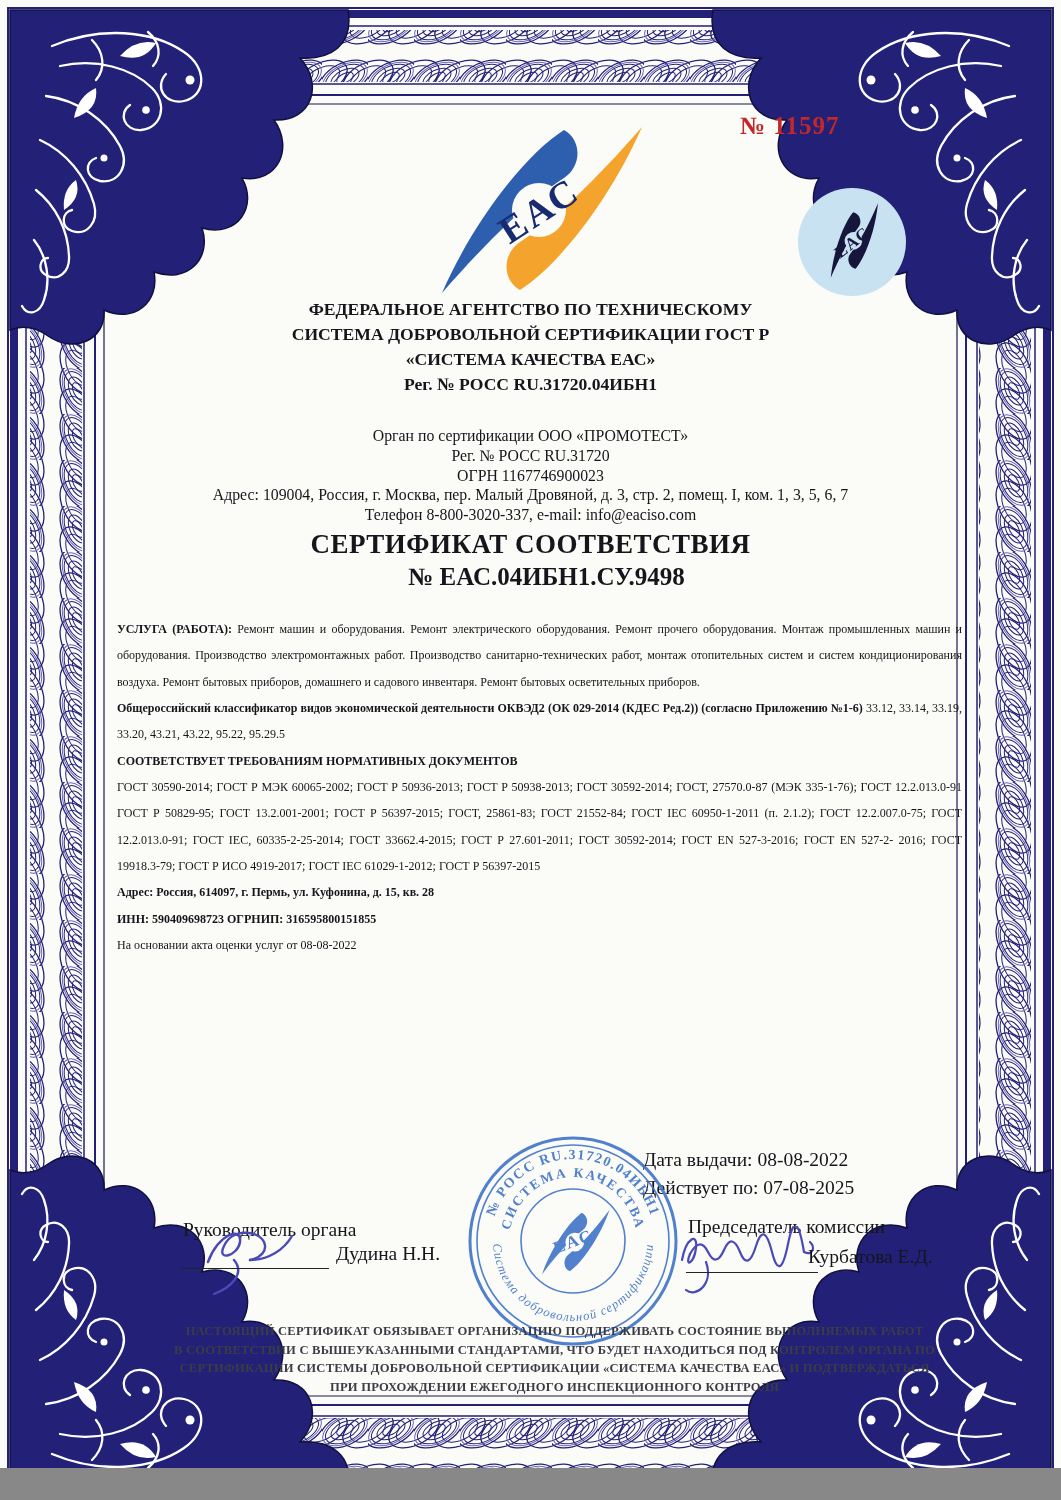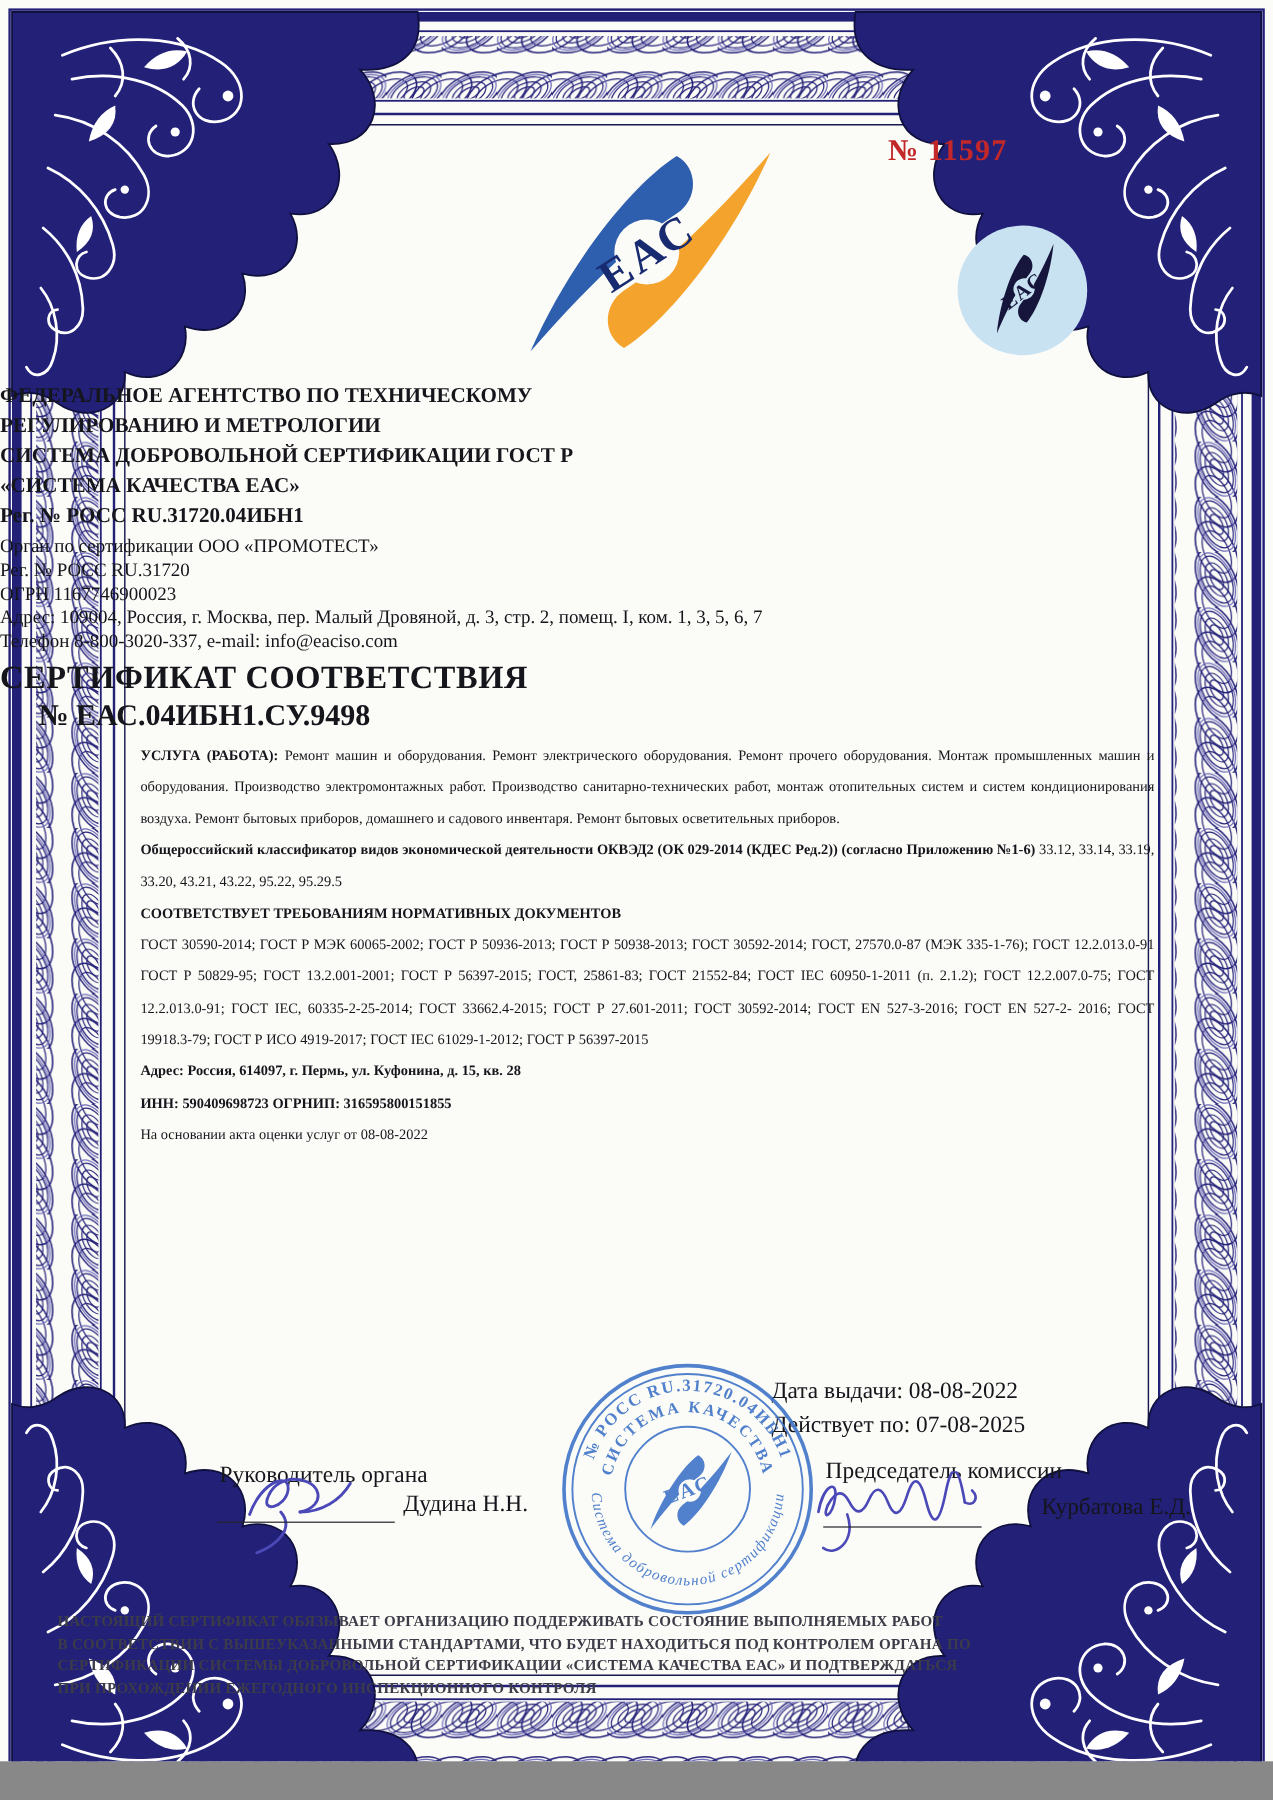--- a/index.html
+++ b/index.html
@@ -3,21 +3,21 @@
 <meta charset="utf-8">
 <style>
   html,body { margin:0; padding:0; background:#888; }
   .page {
     position:relative; width:1061px; height:1468px;
     background:#fbfbf7; margin:0 auto; overflow:hidden;
     font-family:"Liberation Serif", serif; color:#15151c;
   }
   .abs { position:absolute; }
   svg { display:block; }
-  .center { left:0; right:0; text-align:left;margin-top:20px; }
+  .center { left:0; right:0; text-align:center; }
   .hdr-line { font-weight:bold; font-size:17.6px; line-height:25px; }
   .org-line { font-size:15.8px; line-height:19.8px; }
   .title-main { font-weight:bold; font-size:27px; line-height:33px; letter-spacing:0.5px; }
   .title-num  { font-weight:bold; font-size:25px; line-height:32px;padding-left:32px; }
   .body-block { left:117px; width:845px; top:616px; font-size:12px; line-height:26.35px; text-align:justify; }
   .body-block p { margin:0; }
   .docnum { font-size:25px; color:#c2282a; font-weight:bold; letter-spacing:1px; }
   .dates { font-size:19.5px; line-height:28px; }
   .sig-role { font-size:19.5px; }
   .sig-name { font-size:19.5px; }
@@ -122,21 +122,20 @@
     <g transform="translate(57,57) rotate(-18) scale(0.34) translate(-122,-86)">
       <use href="#swoosh" fill="#16163c"></use>
       <use href="#swoosh" transform="translate(16,-4) rotate(180 122 86)" fill="#16163c"></use>
       <circle cx="127" cy="84" r="26" fill="#c9e2f2"></circle>
     </g>
     <text x="57" y="63" transform="rotate(-38 57 57)" text-anchor="middle" font-family="Liberation Serif, serif" font-weight="bold" font-size="17" letter-spacing="1.5" fill="#16163c">ЕАС</text>
   </svg>
 
   <div class="abs center" style="top:297px;">
     <div class="hdr-line">ФЕДЕРАЛЬНОЕ АГЕНТСТВО ПО ТЕХНИЧЕСКОМУ</div>
-    <div class="hdr-line">РЕГУЛИРОВАНИЮ И МЕТРОЛОГИИ</div>
     <div class="hdr-line">СИСТЕМА ДОБРОВОЛЬНОЙ СЕРТИФИКАЦИИ ГОСТ Р</div>
     <div class="hdr-line">«СИСТЕМА КАЧЕСТВА ЕАС»</div>
     <div class="hdr-line">Рег. № РОСС RU.31720.04ИБН1</div>
   </div>
 
   <div class="abs center" style="top:426px;">
     <div class="org-line">Орган по сертификации ООО «ПРОМОТЕСТ»</div>
     <div class="org-line">Рег. № РОСС RU.31720</div>
     <div class="org-line">ОГРН 1167746900023</div>
     <div class="org-line">Адрес: 109004, Россия, г. Москва, пер. Малый Дровяной, д. 3, стр. 2, помещ. I, ком. 1, 3, 5, 6, 7</div>
@@ -207,21 +206,21 @@
   <div class="abs sig-role" style="left:688px; top:1216px;">Председатель комиссии</div>
   <svg class="abs" style="left:676px; top:1226px;" width="160" height="78" viewBox="0 0 160 78">
     <g fill="none" stroke="#4b49b8" stroke-width="2.2" stroke-linecap="round">
       <path d="M 6,34 C 10,12 22,6 20,22 C 18,38 8,42 14,28"></path>
       <path d="M 14,28 Q 24,10 32,26 T 48,24 T 64,26 T 80,20 T 96,26 T 112,18 T 128,26"></path>
       <path d="M 30,36 C 38,58 20,72 10,64"></path>
       <path d="M 128,26 C 136,30 140,22 134,16"></path>
     </g>
   </svg>
   <div class="abs sig-line" style="left:686px; top:1272px; width:132px;"></div>
-  <div class="abs sig-name" style="left:868px; top:1246px;">Курбатова Е.Д.</div>
+  <div class="abs sig-name" style="left:808px; top:1246px;">Курбатова Е.Д.</div>
 
   <div class="abs center" style="top:1322px;padding-left:48px;">
     <div class="footer-line">НАСТОЯЩИЙ СЕРТИФИКАТ ОБЯЗЫВАЕТ ОРГАНИЗАЦИЮ ПОДДЕРЖИВАТЬ СОСТОЯНИЕ ВЫПОЛНЯЕМЫХ РАБОТ</div>
     <div class="footer-line">В СООТВЕТСТВИИ С ВЫШЕУКАЗАННЫМИ СТАНДАРТАМИ, ЧТО БУДЕТ НАХОДИТЬСЯ ПОД КОНТРОЛЕМ ОРГАНА ПО</div>
     <div class="footer-line">СЕРТИФИКАЦИИ СИСТЕМЫ ДОБРОВОЛЬНОЙ СЕРТИФИКАЦИИ «СИСТЕМА КАЧЕСТВА ЕАС» И ПОДТВЕРЖДАТЬСЯ</div>
     <div class="footer-line">ПРИ ПРОХОЖДЕНИИ ЕЖЕГОДНОГО ИНСПЕКЦИОННОГО КОНТРОЛЯ</div>
   </div>
 
 </div>
 

